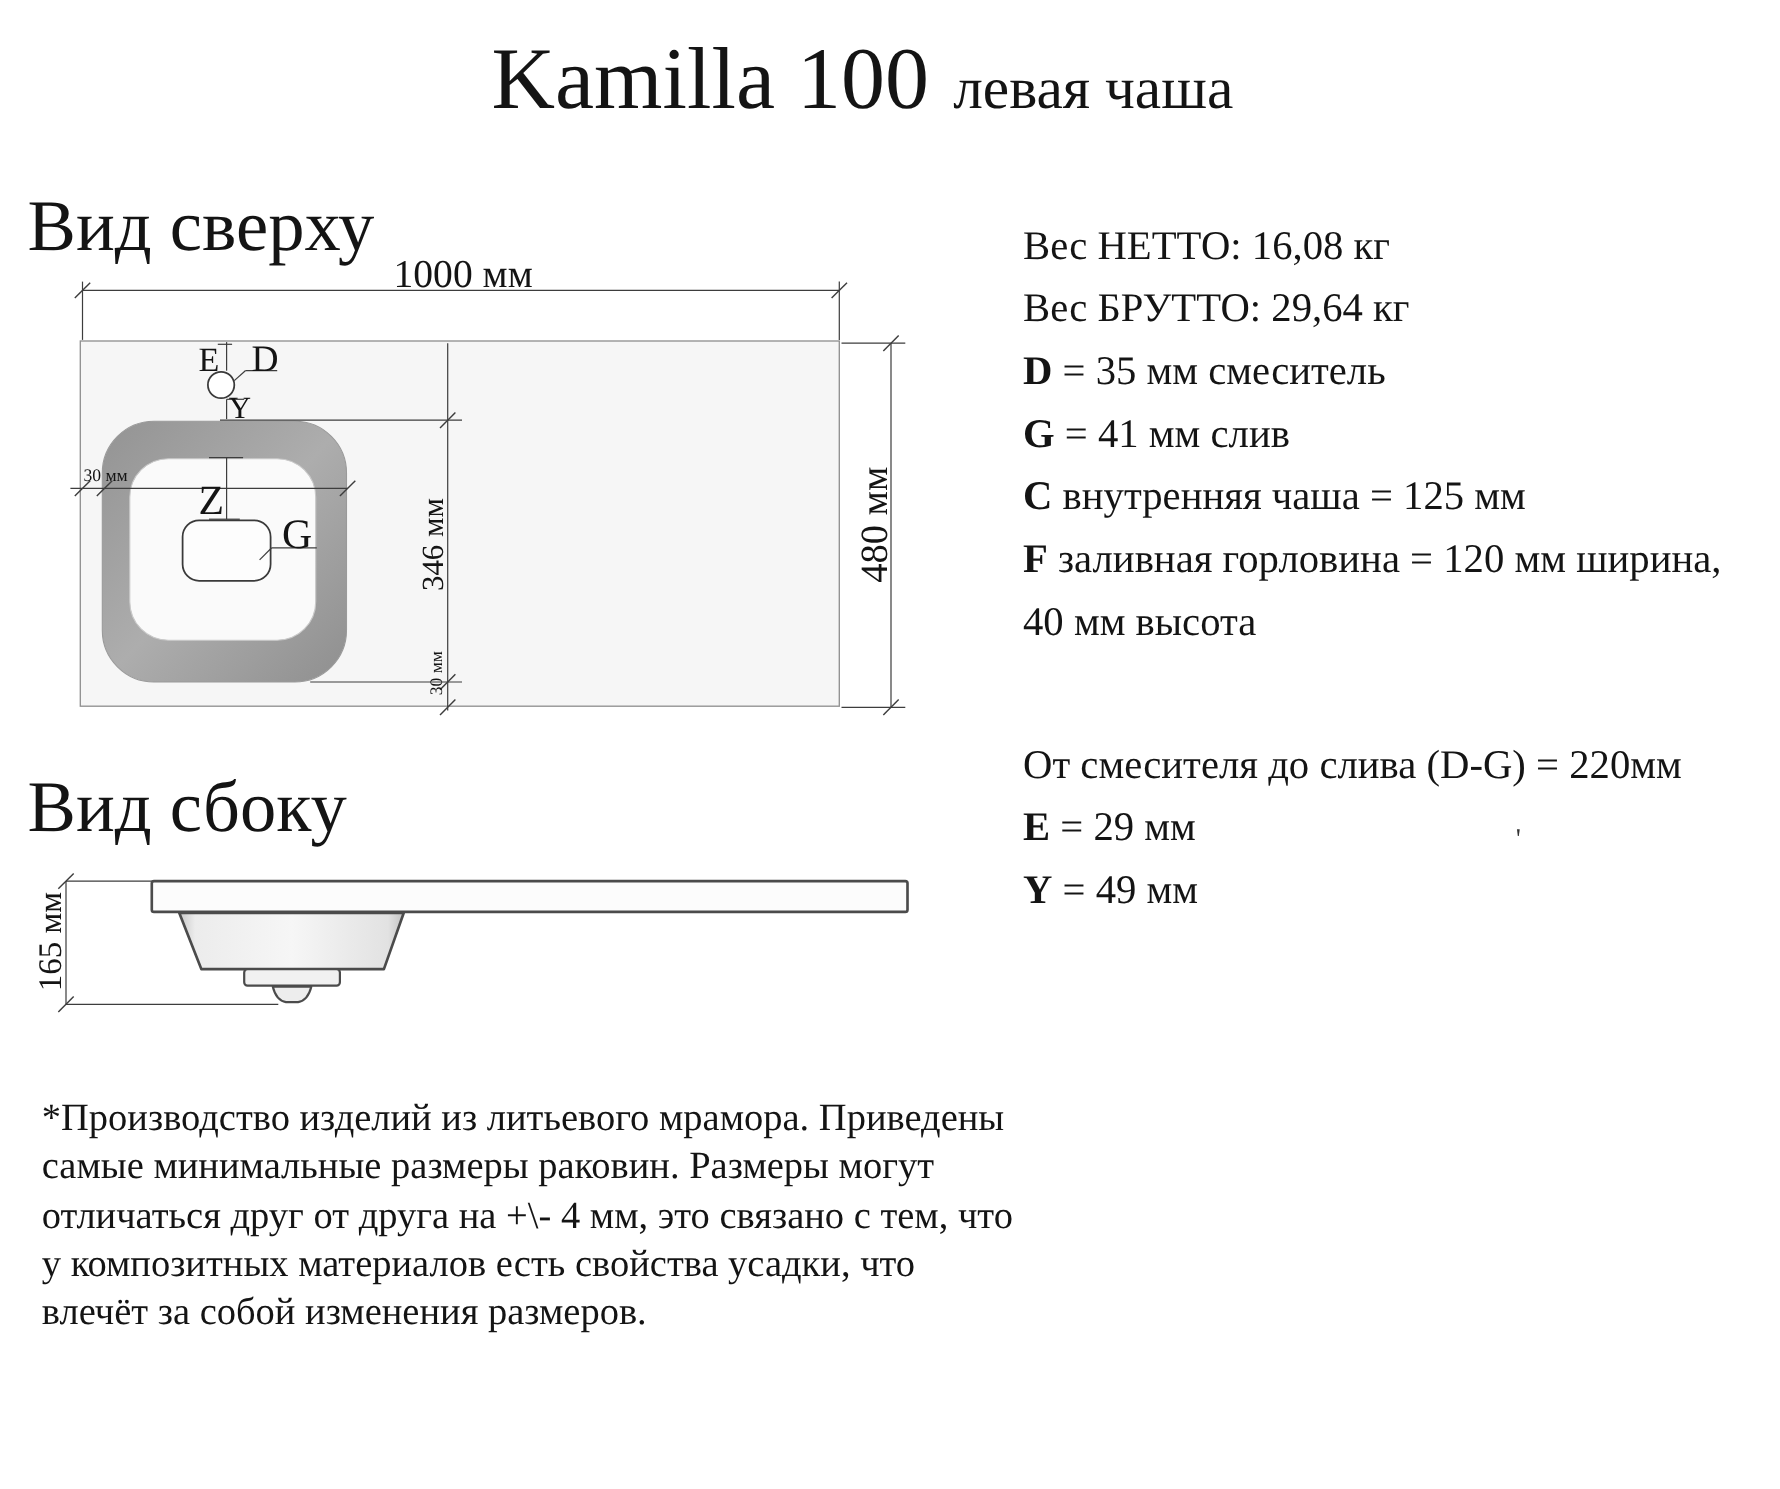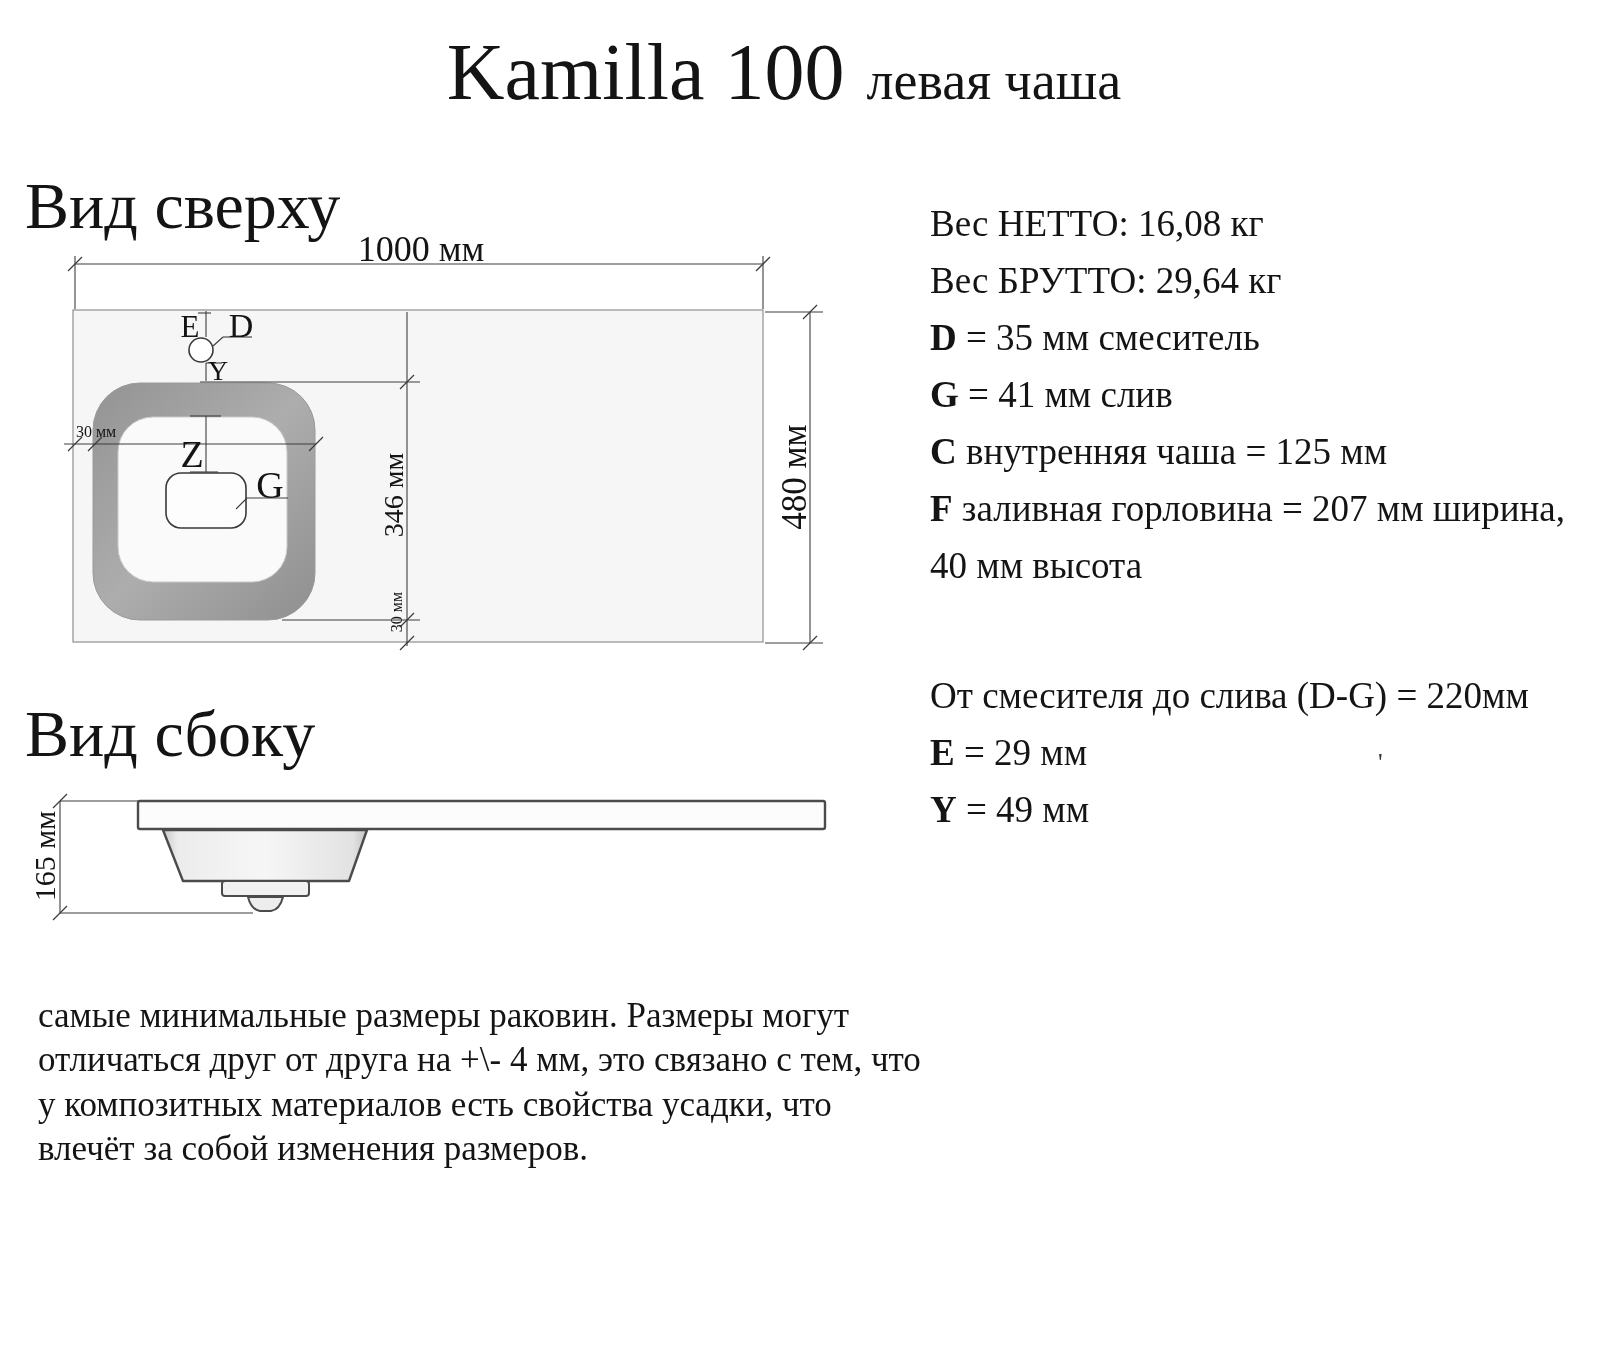--- a/index.html
+++ b/index.html
@@ -134,30 +134,31 @@
 <div id="heading-top" class="view-heading">Вид сверху</div>
 <div id="heading-side" class="view-heading">Вид сбоку</div>
 
 <div class="specs">
   <div class="spec-group-1">
     <div class="spec-line"><span class="spec-prefix"></span><span>Вес НЕТТО: 16,08 кг</span></div>
     <div class="spec-line"><span class="spec-prefix"></span><span>Вес БРУТТО: 29,64 кг</span></div>
     <div class="spec-line"><span class="spec-prefix">D</span><span> = 35 мм смеситель</span></div>
     <div class="spec-line"><span class="spec-prefix">G</span><span> = 41 мм слив</span></div>
     <div class="spec-line"><span class="spec-prefix">C</span><span> внутренняя чаша = 125 мм</span></div>
-    <div class="spec-line"><span class="spec-prefix">F</span><span> заливная горловина = 207 мм ширина,</span></div>
+    <div class="spec-line"><span class="spec-prefix">F</span><span> заливная горловина = 120 мм ширина,</span></div>
     <div class="spec-line"><span class="spec-prefix"></span><span>40 мм высота</span></div>
   </div>
   <div class="spec-group-2">
     <div class="spec-line"><span class="spec-prefix"></span><span>От смесителя до слива (D-G) = 220мм</span></div>
     <div class="spec-line"><span class="spec-prefix">E</span><span> = 29 мм</span></div>
     <div class="spec-line"><span class="spec-prefix">Y</span><span> = 49 мм</span></div>
   </div>
 </div>
 
 <div class="footnote">
+  <div class="footnote-line">*Производство изделий из литьевого мрамора. Приведены</div>
   <div class="footnote-line">самые минимальные размеры раковин. Размеры могут</div>
   <div class="footnote-line">отличаться друг от друга на +\- 4 мм, это связано с тем, что</div>
   <div class="footnote-line">у композитных материалов есть свойства усадки, что</div>
   <div class="footnote-line">влечёт за собой изменения размеров.</div>
 </div>
 
 <div class="stray">'</div>
 
 </body></html>

